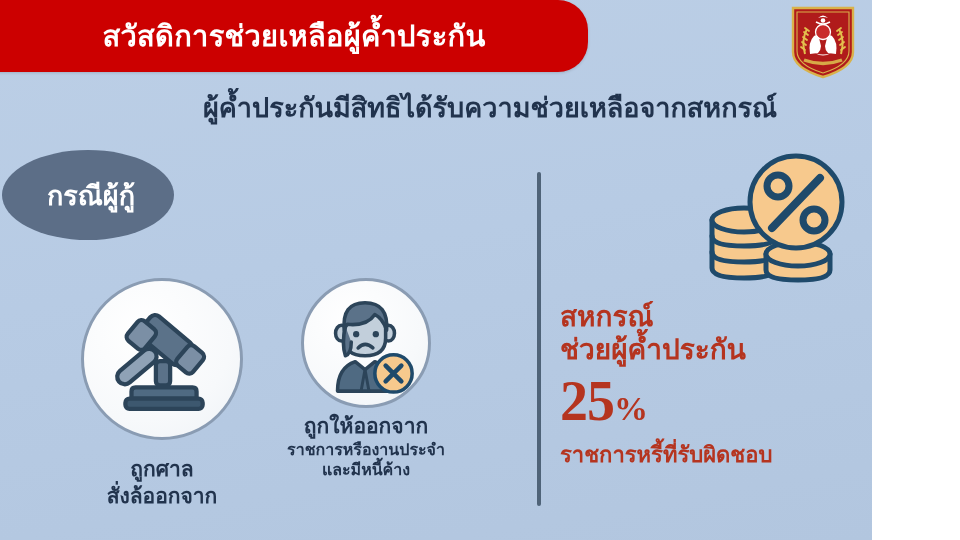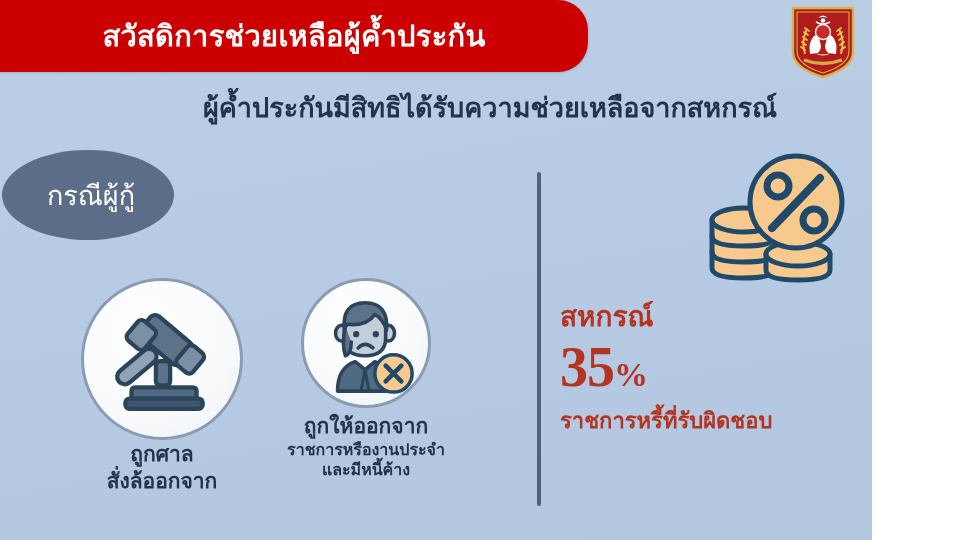--- a/index.html
+++ b/index.html
@@ -78,21 +78,21 @@
     height: 90px;
     background: #5c6e87;
     border-radius: 50%;
     display: flex;
     align-items: center;
     justify-content: center;
   }
   .case-badge-label {
     color: #ffffff;
     font-size: 27px;
-    font-weight: normal;
+    font-weight: bold;
     white-space: nowrap;
     padding-left: 6px;
   }
 
   
   .divider {
     position: absolute;
     left: 537px;
     top: 172px;
     width: 4px;
@@ -111,21 +111,21 @@
     border-radius: 50%;
     background: radial-gradient(circle at 38% 32%, #ffffff 0%, #f7f9fb 62%, #eef2f6 100%);
     border: 3px solid #8a9cb3;
     box-sizing: border-box;
     margin: 0 auto;
     display: flex;
     align-items: center;
     justify-content: center;
   }
   .item-caption {
-    margin-top: 1px;
+    margin-top: 16px;
     color: #21334d;
     font-weight: bold;
     line-height: 1.28;
     white-space: nowrap;
   }
 
   #item-gavel { left: 62px; top: 278px; width: 200px; }
   #item-gavel .item-circle { width: 162px; height: 162px; }
   #item-gavel .item-caption { font-size: 21px; }
 
@@ -296,19 +296,20 @@
         <circle cx="96" cy="52" r="46" fill="#f7c98d"></circle>
         <circle cx="78" cy="36" r="11" fill="none" stroke-width="7"></circle>
         <circle cx="114" cy="70" r="11" fill="none" stroke-width="7"></circle>
         <path d="M120 28 L72 78" stroke-width="8"></path>
       </g>
     </svg>
   </div>
 
   <div class="right-text">
     <div class="right-line-1">สหกรณ์</div>
+    <div class="right-line-2">ช่วยผู้ค้ำประกัน</div>
     <div class="percent-row">
-      <span class="percent-number">35</span><span class="percent-symbol">%</span>
+      <span class="percent-number">25</span><span class="percent-symbol">%</span>
     </div>
     <div class="right-footnote">ราชการหรี้ที่รับผิดชอบ</div>
   </div>
 
 </div>
 
 </body></html>

